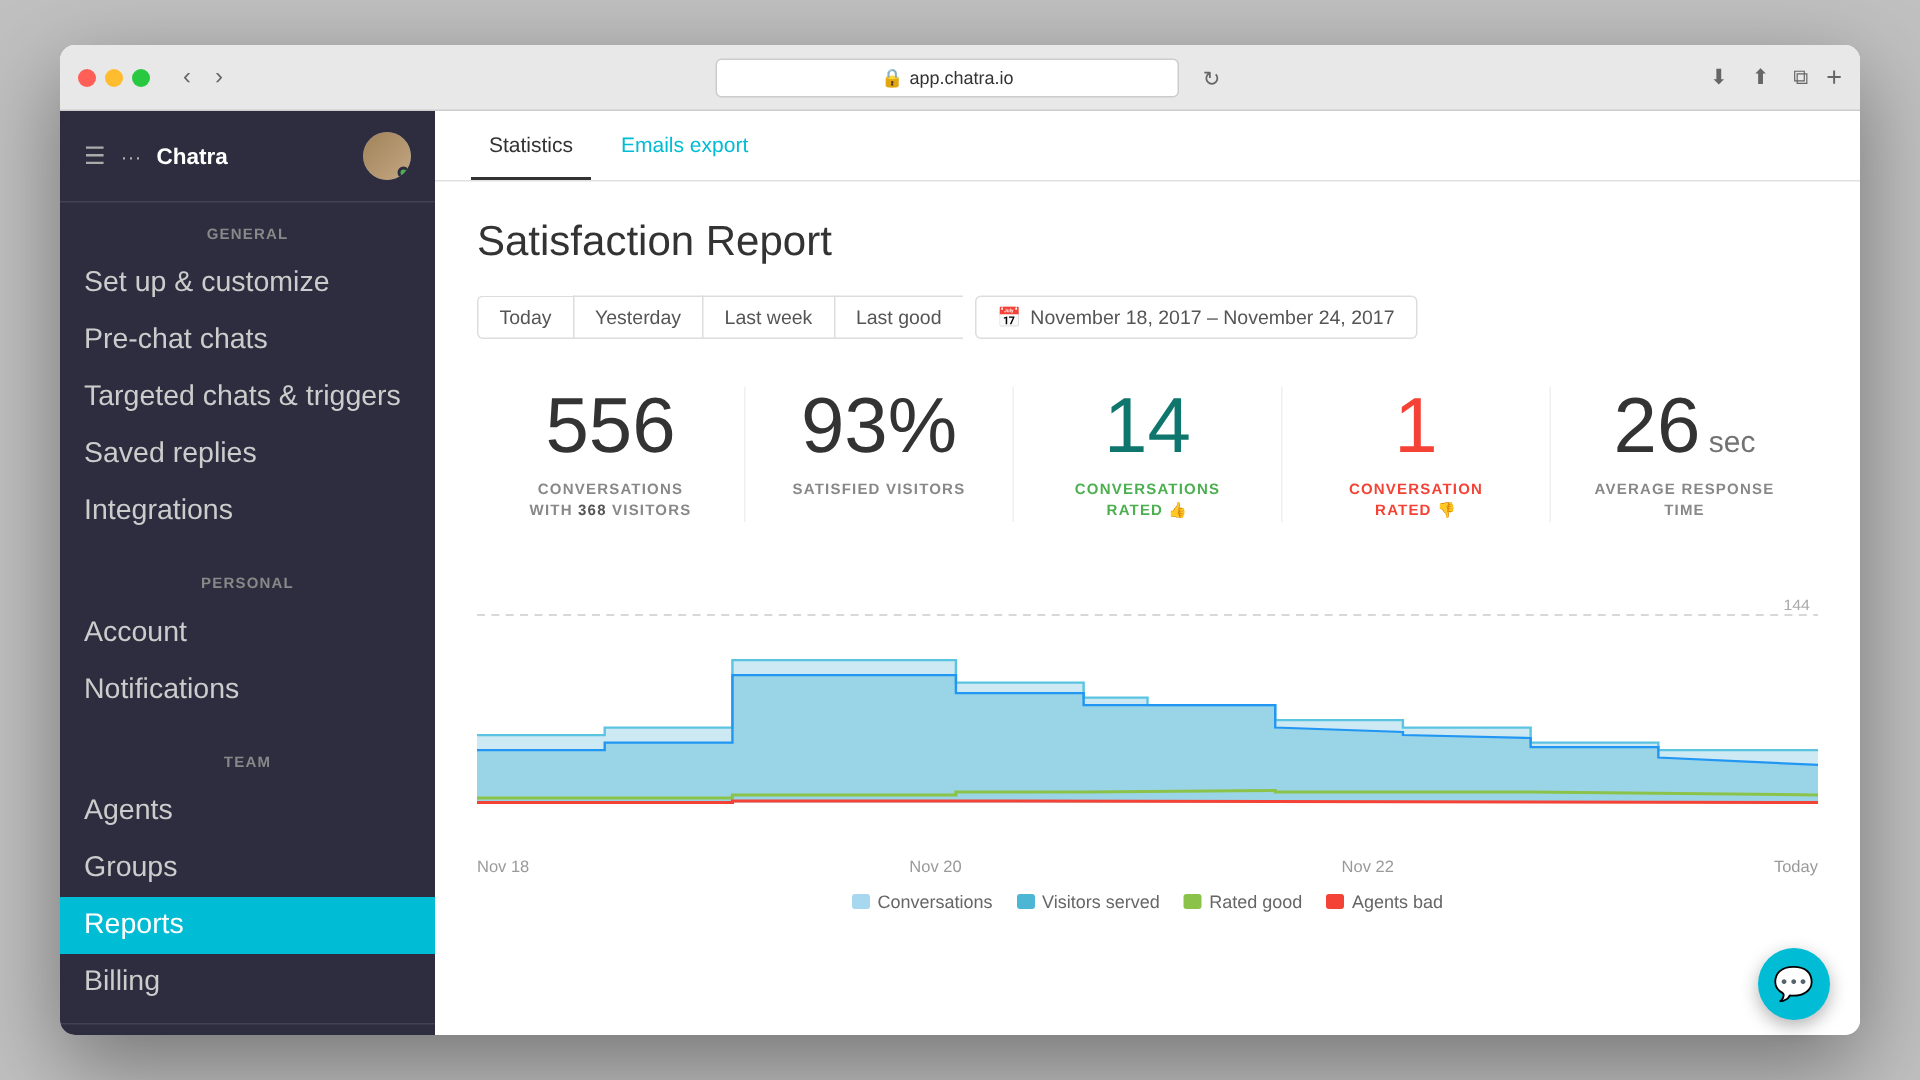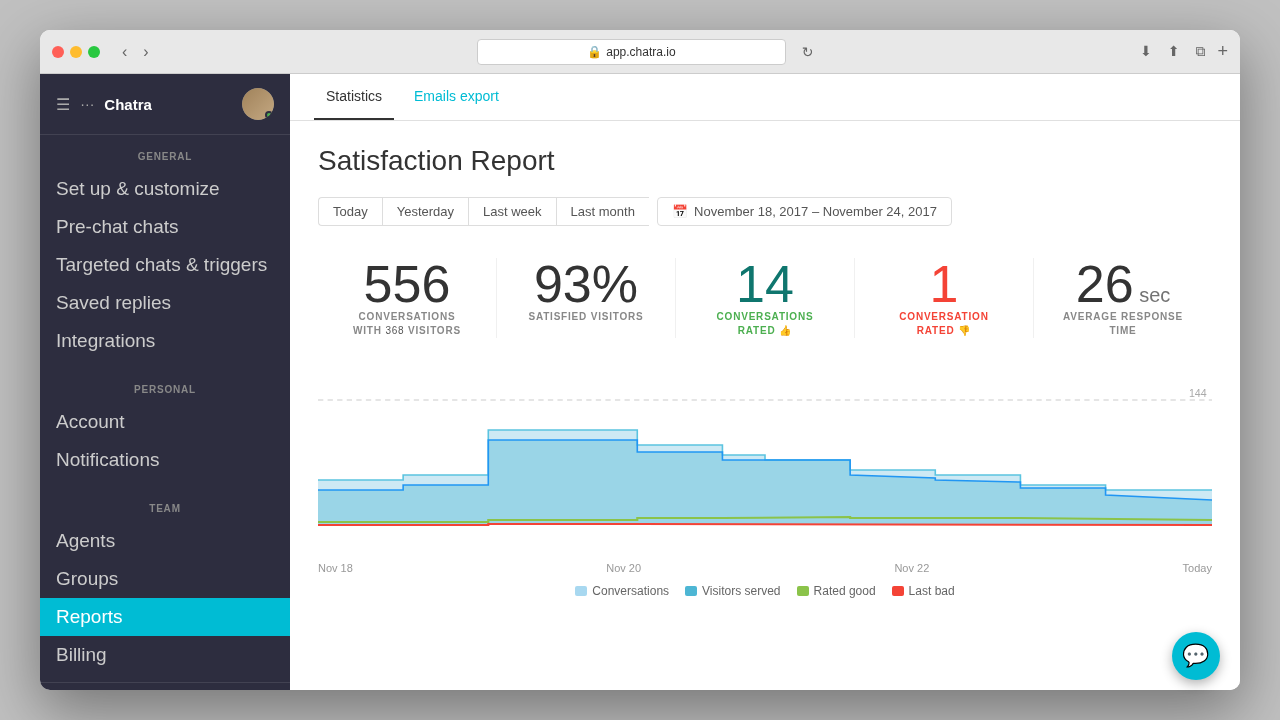--- a/index.html
+++ b/index.html
@@ -209,40 +209,40 @@
       padding: 0 16px;
       border-right: 1px solid #f0f0f0;
     }
     .stat-block:last-child { border-right: none; }
 
     .stat-number {
       font-size: 52px;
       font-weight: 300;
       color: #333;
       line-height: 1;
-      margin-bottom: 0;
+      margin-bottom: 10px;
     }
     .stat-number.green { color: #0f766e; }
     .stat-number.red { color: #f44336; }
 
     .stat-number .sec-unit {
       font-size: 20px;
       font-weight: 300;
       color: #737373;
     }
 
     .stat-label {
       font-size: 10px;
       font-weight: 600;
       color: #888;
       letter-spacing: 0.08em;
       text-transform: uppercase;
       line-height: 1.4;
     }
-    .stat-label .highlight { font-weight: 400; color: #555; }
+    .stat-label .highlight { font-weight: 700; color: #555; }
     .stat-label.green { color: #4caf50; }
     .stat-label.red { color: #f44336; }
 
     
     .chart-container {
       position: relative;
       height: 180px;
       margin-bottom: 8px;
     }
 
@@ -377,21 +377,21 @@
         <div class="tab link-style">Emails export</div>
       </div>
 
       <div class="content-area">
         <h1 class="page-title">Satisfaction Report</h1>
 
         <div class="date-filters">
           <button class="filter-btn">Today</button>
           <button class="filter-btn">Yesterday</button>
           <button class="filter-btn">Last week</button>
-          <button class="filter-btn">Last month</button>
+          <button class="filter-btn">Last good</button>
           <button class="date-range-btn">
             <span>📅</span>
             <span>November 18, 2017 – November 24, 2017</span>
           </button>
         </div>
 
         <div class="stats-row" id="stats-row">
             <div class="stat-block">
               <div class="stat-number">556</div>
               <div class="stat-label">CONVERSATIONS<br>WITH <span class="highlight">368</span> VISITORS</div>
@@ -449,21 +449,21 @@
             <div class="legend-item">
               <div class="legend-dot" style="background: rgb(77, 182, 212);"></div>
               <span>Visitors served</span>
             </div>
             <div class="legend-item">
               <div class="legend-dot" style="background: rgb(139, 195, 74);"></div>
               <span>Rated good</span>
             </div>
             <div class="legend-item">
               <div class="legend-dot" style="background: rgb(244, 67, 54);"></div>
-              <span>Last bad</span>
+              <span>Agents bad</span>
             </div>
           </div>
       </div>
     </div>
   </div>
 </div>
 
 <div class="chat-fab">
   <span>💬</span>
 </div>

